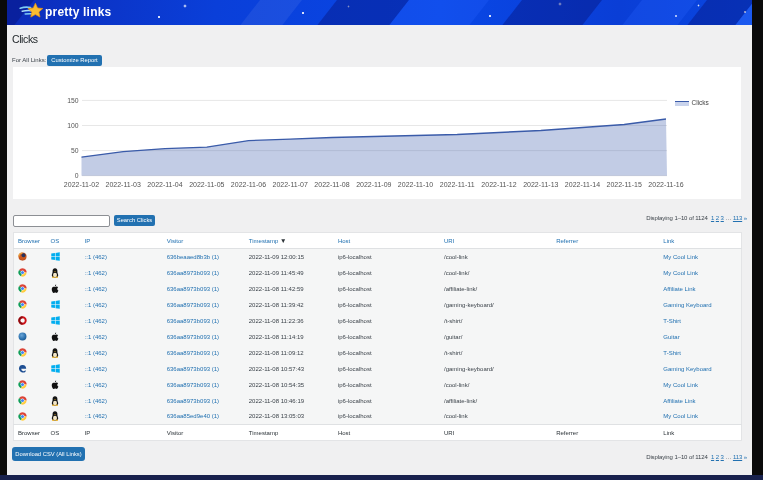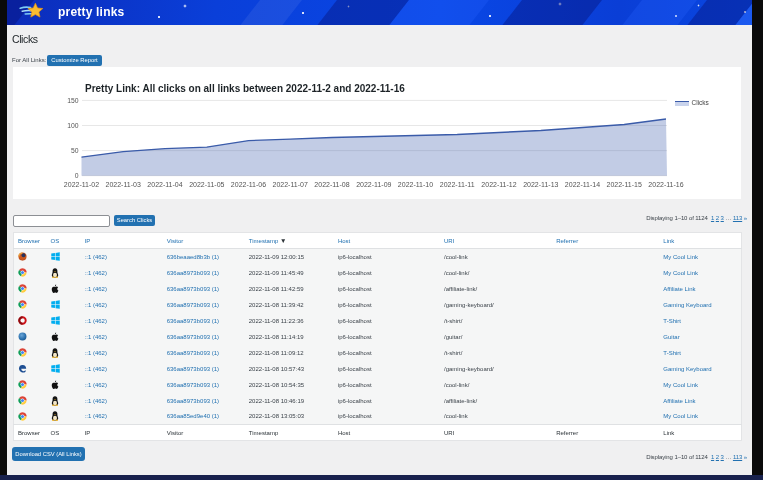--- a/index.html
+++ b/index.html
@@ -5,21 +5,21 @@
   * { margin:0; padding:0; box-sizing:border-box; }
   html,body { width:763px; height:480px; background:#0a0a0a; font-family:"Liberation Sans", sans-serif; overflow:hidden; }
   #stage { position:absolute; left:0; top:0; width:763px; height:480px; }
   .abs { position:absolute; }
   #bg { position:absolute; left:7px; top:0; width:745px; height:475px; background:#f0f0f1; }
   #hdr { position:absolute; left:7px; top:0; width:745px; height:25px; overflow:hidden;
          background:linear-gradient(97deg,#0c2cba 0%,#0a3fd9 28%,#0947e6 58%,#0a3ed6 82%,#0947e2 100%); }
   .stripe { position:absolute; background:rgba(255,255,255,0.07); transform:skewX(-38deg); transform-origin:0 0; }
   .stripd { position:absolute; background:rgba(4,14,110,0.38); transform:skewX(-38deg); transform-origin:0 0; }
   .spark { position:absolute; background:#fff; border-radius:50%; }
-  #logotext { position:absolute; left:45px; top:4.5px; color:#fff; font-size:12px; font-weight:600; letter-spacing:0.2px;margin-left:13px; }
+  #logotext { position:absolute; left:45px; top:4.5px; color:#fff; font-size:12px; font-weight:600; letter-spacing:0.2px; }
   #h1 { position:absolute; left:12px; top:33px; font-size:10.5px; letter-spacing:-0.4px; color:#1d2327; font-weight:400; }
   #forall { position:absolute; left:12px; top:56.5px; font-size:6px; color:#3c434a; }
   #custbtn { position:absolute; left:47px; top:54.5px; width:55px; height:11.5px; background:#2271b1; border-radius:2px;
              color:#fff; font-size:5.8px; text-align:center; line-height:11.5px; }
   #panel { position:absolute; left:13px; top:67px; width:728px; height:132px; background:#fff; }
   #ctitle { position:absolute; left:85px; top:82.5px; font-size:10px; font-weight:700; color:#1d2327; }
   #legbox { position:absolute; left:675px; top:101px; width:14px; height:5px; border-top:1.6px solid #3a5ba9; background:#c9d3ec; }
   #legtxt { position:absolute; left:691.5px; top:98.5px; font-size:6.5px; color:#444; }
   #sinput { position:absolute; left:13px; top:214.5px; width:97px; height:12px; background:#fff; border:1px solid #8c8f94; border-radius:2px; }
   #sbtn { position:absolute; left:114px; top:214.5px; width:41px; height:11.5px; background:#2271b1; border-radius:2px;
@@ -75,21 +75,20 @@
         <path d="M3.2 9.2 Q8.5 8.2 12.5 8.8" stroke="#a8ddf8" stroke-width="1.6" fill="none" stroke-linecap="round"></path>
         <path d="M6.2 12 Q10.5 11.4 13.5 11.8" stroke="#7ecbf5" stroke-width="1.5" fill="none" stroke-linecap="round"></path>
         <path d="M16.4 1.2 L18.6 6 L23.8 6.5 L19.9 10 L21 15.1 L16.4 12.5 L11.8 15.1 L12.9 10 L9 6.5 L14.2 6 Z" fill="#f9bc33" stroke="#e8920c" stroke-width="0.7"></path>
       </svg>
     </div>
   <div id="logotext">pretty links</div>
   <div id="h1">Clicks</div>
   <div id="forall">For All Links:</div>
   <div id="custbtn">Customize Report</div>
   <div id="panel"></div>
-  <div id="ctitle">Pretty Link: All clicks on all links between 2022-11-2 and 2022-11-16</div>
   <svg class="abs" style="left:60px;top:94px" width="685" height="97" viewBox="60 94 685 97" font-family="Liberation Sans, sans-serif">
       <line x1="82.0" y1="175.7" x2="667.0" y2="175.7" stroke="#e7e7e7" stroke-width="1"></line>
 <line x1="82.0" y1="150.6" x2="667.0" y2="150.6" stroke="#e7e7e7" stroke-width="1"></line>
 <line x1="82.0" y1="125.5" x2="667.0" y2="125.5" stroke="#e7e7e7" stroke-width="1"></line>
 <line x1="82.0" y1="100.4" x2="667.0" y2="100.4" stroke="#e7e7e7" stroke-width="1"></line>
 <polygon points="81.5,157.1 123.2,151.6 165.0,148.6 206.8,147.1 248.5,140.6 290.2,139.1 332.0,137.5 373.8,136.5 415.5,135.5 457.2,134.5 499.0,132.5 540.8,130.5 582.5,127.5 624.2,124.5 666.0,119.0 667.0,175.7 81.5,175.7" fill="rgba(71,101,175,0.33)"></polygon>
 <polyline points="81.5,157.1 123.2,151.6 165.0,148.6 206.8,147.1 248.5,140.6 290.2,139.1 332.0,137.5 373.8,136.5 415.5,135.5 457.2,134.5 499.0,132.5 540.8,130.5 582.5,127.5 624.2,124.5 666.0,119.0" fill="none" stroke="#3a5ba9" stroke-width="1.4"></polyline>
 <text x="78.5" y="177.9" text-anchor="end" font-size="6.8" fill="#545454">0</text>
 <text x="78.5" y="152.8" text-anchor="end" font-size="6.8" fill="#545454">50</text>
 <text x="78.5" y="127.7" text-anchor="end" font-size="6.8" fill="#545454">100</text>

